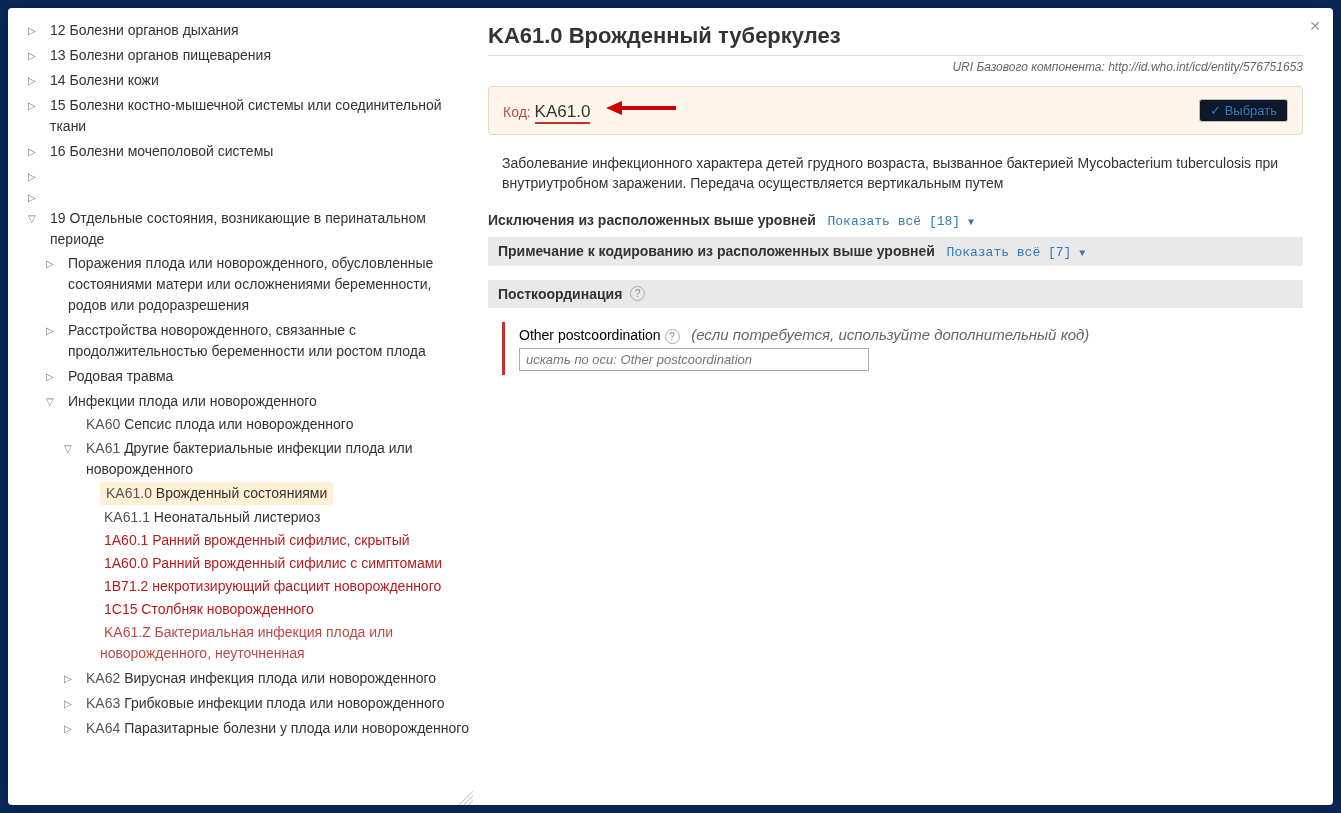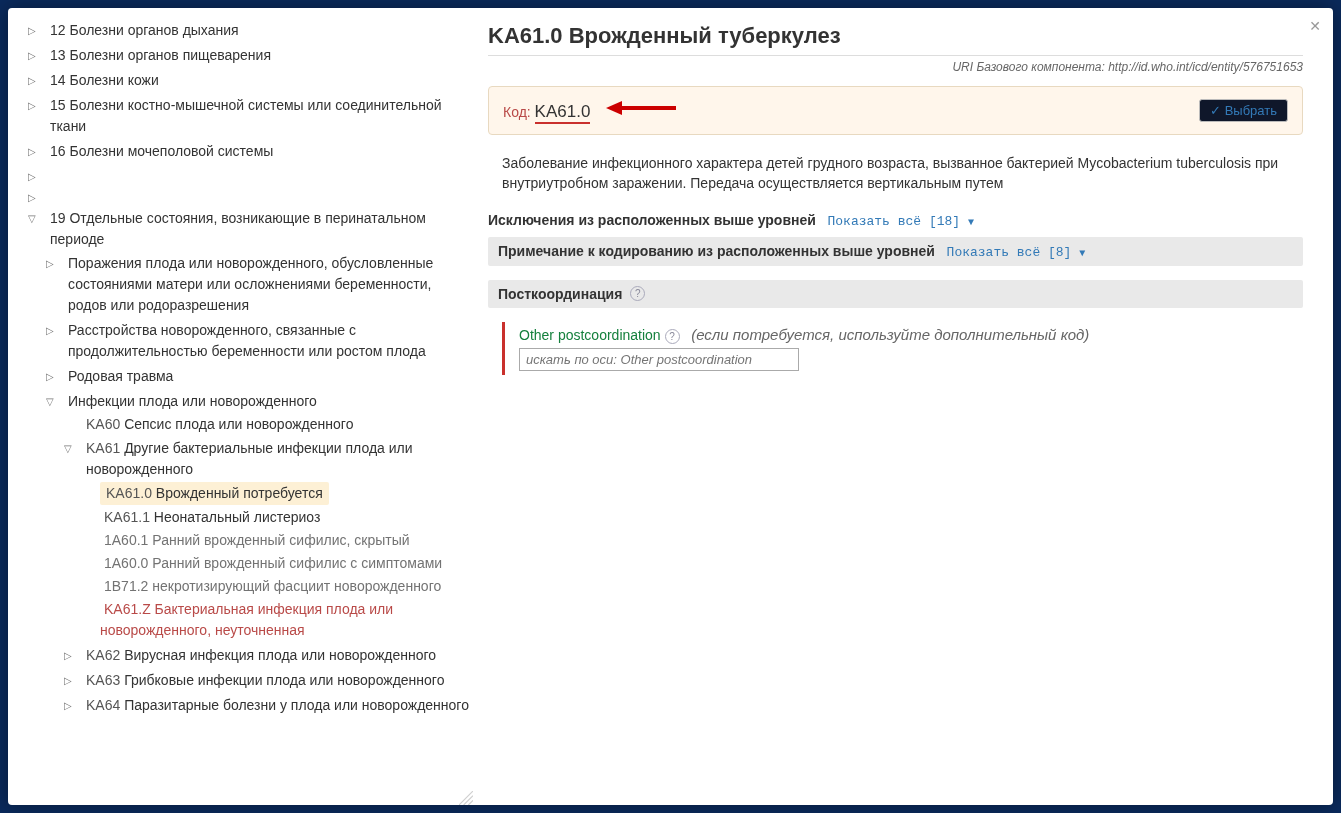--- a/index.html
+++ b/index.html
@@ -8,21 +8,21 @@
 .close-btn { position: absolute; top: 10px; right: 12px; font-size: 14px; color: #999; cursor: pointer; z-index: 10; }
 .content { display: flex; height: 100%; }
 .sidebar { width: 465px; padding: 10px 0 10px 20px; overflow-y: auto; position: relative; }
 .resizer { position: absolute; right: 0; bottom: 0; width: 14px; height: 14px; opacity: 0.4; }
 .tree { list-style: none; }
 .tree li { line-height: 1.5; padding: 1px 0; }
 .tree .node { display: flex; align-items: flex-start; }
 .tree .toggle { width: 14px; flex-shrink: 0; color: #777; font-size: 10px; margin-top: 4px; margin-right: 4px; cursor: pointer; }
 .tree .label { cursor: pointer; padding: 1px 4px; }
 .tree .code { color: #555; }
-.tree .gray .code, .tree .gray .label { color: #737373; }
+.tree .gray .code, .tree .gray .label { color: #b91c1c; }
 .tree .red .code, .tree .red .label { color: #b94a48; }
 .tree ul { list-style: none; padding-left: 18px; }
 .tree .selected { background: #fdf0d5; display: inline-block; border-radius: 2px; padding: 1px 6px; }
 .tree .leaf { padding-left: 18px; }
 .main { flex: 1; padding: 15px 30px 15px 15px; overflow-y: auto; }
 .title { font-size: 22px; font-weight: 600; color: #333; margin-bottom: 6px; }
 .hr { border: none; border-top: 1px solid #ddd; margin-bottom: 4px; }
 .uri { text-align: right; font-style: italic; font-size: 12px; color: #666; margin-bottom: 12px; }
 .codebox { background: #fff6eb; border: 1px solid #e8d9c0; border-radius: 4px; padding: 12px 14px; display: flex; align-items: center; justify-content: space-between; margin-bottom: 18px; gap: 44px; }
 .codebox .code-label { color: #b94a48; }
@@ -33,23 +33,23 @@
 .section-head { font-weight: 600; margin: 8px 0 6px 0; }
 .desc { padding: 0 0 14px 14px; line-height: 1.45; }
 .row-label { font-weight: 600; display: inline; }
 .link { color: #337ab7; cursor: pointer; font-size: 13px; font-family: Liberation Mono, monospace; }
 .tri { font-size: 10px; }
 .graybar { background: #e9e9e9; padding: 6px 10px; margin: 8px 0 14px 0; border-radius: 2px; }
 .graybar .row-label { font-size: 14px; }
 .pc-row { display: flex; align-items: center; gap: 8px; }
 .help { display: inline-flex; width: 15px; height: 15px; border: 1px solid #aab; border-radius: 50%; align-items: center; justify-content: center; font-size: 10px; color: #889; }
 .pc-block { border-left: 3px solid #c9302c; margin: 6px 0 0 14px; padding: 4px 0 4px 14px; }
-.pc-title { color: #15803d; font-size: 14px; }
+.pc-title { color: #000000; font-size: 14px; }
 .pc-hint { font-style: italic; color: #666; font-size: 15px; }
-.pc-input { width: 280px; border: 1px solid #aaa; padding: 3px 6px; font-size: 13px; font-style: italic; color: #888; margin-top: 4px; }
+.pc-input { width: 350px; border: 1px solid #aaa; padding: 3px 6px; font-size: 13px; font-style: italic; color: #888; margin-top: 4px; }
 .excl-row { margin: 4px 0 8px 0; }
 </style>
 </head>
 <body>
 
 <div class="window">
   <div class="close-btn">✕</div>
   <div class="content">
     <div class="sidebar">
       <ul class="tree">
@@ -123,25 +123,26 @@
                   <span class="label">Инфекции плода или новорожденного</span>
                 </div>
               <ul>
                 <li class="leaf"><span class="label"><span class="code">KA60</span> <span>Сепсис плода или новорожденного</span></span></li>
                 <li>
                   <div class="node">
                       <span class="toggle">▽</span>
                       <span class="label"><span class="code">KA61</span> <span>Другие бактериальные инфекции плода или новорожденного</span></span>
                     </div>
                   <ul>
-                    <li class="leaf"><span class="selected"><span class="code">KA61.0</span> <span>Врожденный потребуется</span></span></li>
+                    <li class="leaf"><span class="selected"><span class="code">KA61.0</span> <span>Врожденный состояниями</span></span></li>
                     <li class="leaf"><span class="label"><span class="code">KA61.1</span> <span>Неонатальный листериоз</span></span></li>
                     <li class="leaf gray"><span class="label"><span class="code">1A60.1</span> <span>Ранний врожденный сифилис, скрытый</span></span></li>
                     <li class="leaf gray"><span class="label"><span class="code">1A60.0</span> <span>Ранний врожденный сифилис с симптомами</span></span></li>
                     <li class="leaf gray"><span class="label"><span class="code">1B71.2</span> <span>некротизирующий фасциит новорожденного</span></span></li>
+                    <li class="leaf gray"><span class="label"><span class="code">1C15</span> <span>Столбняк новорожденного</span></span></li>
                     <li class="leaf red"><span class="label"><span class="code">KA61.Z</span> <span>Бактериальная инфекция плода или новорожденного, неуточненная</span></span></li>
                   </ul>
                 </li>
                 <li>
                     <div class="node">
                       <span class="toggle">▷</span>
                       <span class="label"><span class="code">KA62</span> <span>Вирусная инфекция плода или новорожденного</span></span>
                     </div>
                   </li>
                 <li>
@@ -187,21 +188,21 @@
 
       <div class="desc">Заболевание инфекционного характера детей грудного возраста, вызванное бактерией Mycobacterium tuberculosis при внутриутробном заражении. Передача осуществляется вертикальным путем</div>
 
       <div class="excl-row">
         <span class="row-label">Исключения из расположенных выше уровней</span>&nbsp;&nbsp;
         <span class="link"><span>Показать всё [18]</span> <span class="tri">▼</span></span>
       </div>
 
       <div class="graybar">
         <span class="row-label">Примечание к кодированию из расположенных выше уровней</span>&nbsp;&nbsp;
-        <span class="link"><span>Показать всё [8]</span> <span class="tri">▼</span></span>
+        <span class="link"><span>Показать всё [7]</span> <span class="tri">▼</span></span>
       </div>
 
       <div class="graybar pc-row">
         <span class="row-label">Посткоординация</span>
         <span class="help">?</span>
       </div>
 
       <div class="pc-block">
         <div>
           <span class="pc-title">Other postcoordination</span>

